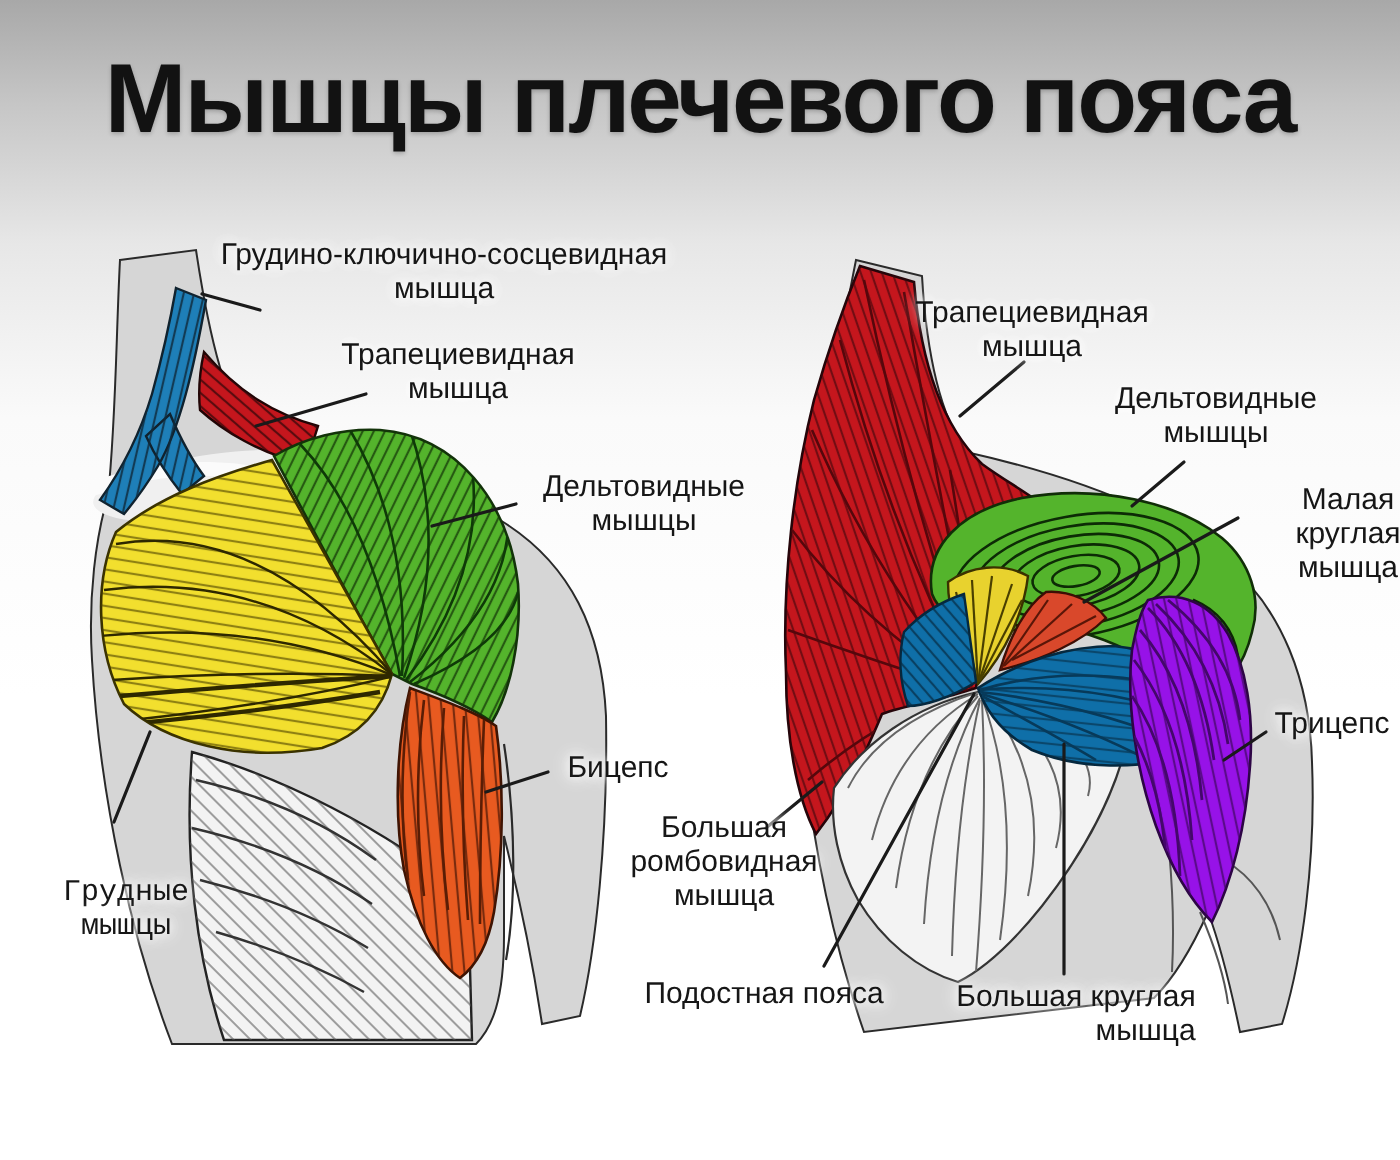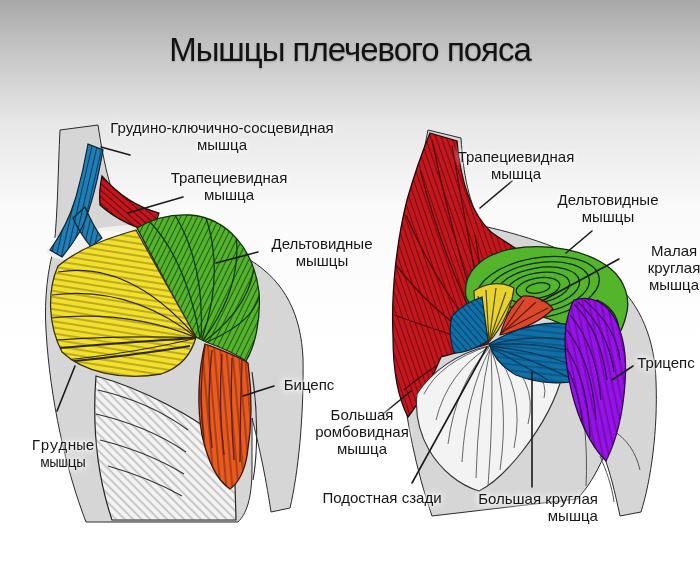--- a/index.html
+++ b/index.html
@@ -3,21 +3,21 @@
 <meta charset="utf-8">
 <style>
   html,body{margin:0;padding:0;}
   .stage{
     position:relative;width:700px;height:580px;overflow:hidden;
     font-family:"Liberation Sans","DejaVu Sans",sans-serif;
     background:linear-gradient(180deg,#a8a8a8 0%,#c6c6c6 9%,#e7e7e7 21%,#fafafa 36%,#ffffff 60%,#ffffff 100%);
   }
   .title{
     position:absolute;left:350px;top:50px;transform:translate(-50%,-50%);
-    font-size:33px;font-weight:400;letter-spacing:-1px;color:#121212;white-space:nowrap;
+    font-size:49px;font-weight:700;letter-spacing:-1px;color:#121212;white-space:nowrap;
     text-shadow:0 1px 2px rgba(0,0,0,.22);
   }
   .lbl{
     position:absolute;transform:translate(-50%,-50%);
     font-size:15px;line-height:1.13;color:#161616;text-align:center;white-space:pre-line;
     text-shadow:0 0 5px #fff,0 0 9px #fff,0 0 12px #fff;
   }
   .caption{
     position:absolute;transform:translate(-50%,-50%);
     font-size:28px;color:#1a1a1a;white-space:nowrap;
@@ -335,17 +335,17 @@
 мышца</div>
 <div class="lbl" style="left:608px;top:209px;">Дельтовидные
 мышцы</div>
 <div class="lbl" style="left:638px;top:268px;margin-left:36px;">Малая
 круглая
 мышца</div>
 <div class="lbl" style="left:666px;top:363px;">Трицепс</div>
 <div class="lbl" style="left:362px;top:432px;">Большая
 ромбовидная
 мышца</div>
-<div class="lbl" style="left:382px;top:498px;">Подостная сзади</div>
+<div class="lbl" style="left:382px;top:498px;">Подостная пояса</div>
 <div class="lbl" style="left:538px;top:508px;text-align:right;">Большая круглая
 мышца</div>
 
 </div>
 
 </body></html>

